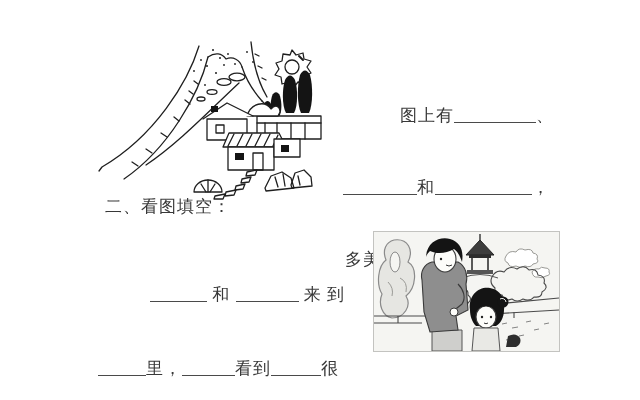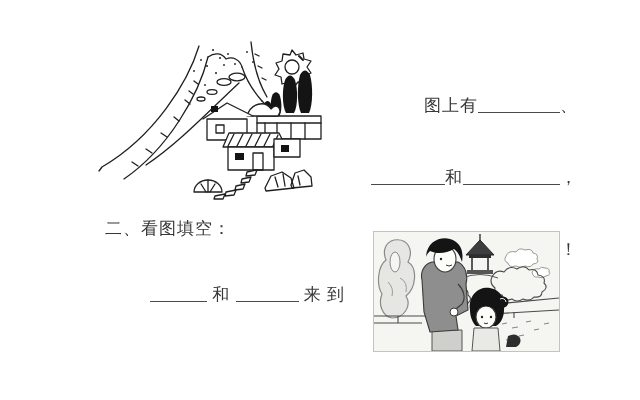--- a/index.html
+++ b/index.html
@@ -11,24 +11,24 @@
   .abs { position:absolute; }
   .zh { font-size:17px; letter-spacing:1px; white-space:pre; }
   .line { display:block; }
   .tr-line { line-height:32px; height:32px; }
   .fi-line { line-height:34px; height:34px;font-family:Liberation Serif, serif; }
   .blank {
     display:inline-block; height:2px; border-bottom:1.4px solid #4a4a4a;
     margin-bottom:-2px; vertical-align:baseline;
   }
   .run { display:inline; }
-  #top-right-text { left:343px; top:50px; width:235px;text-align:right; }
+  #top-right-text { left:343px; top:60px; width:235px; }
   #top-right-text .l1 { margin-left:57px; }
   #top-right-text .l3 { margin-left:2px; }
-  #section-heading { left:105px; top:217px; height:24px; line-height:24px; }
+  #section-heading { left:105px; top:195px; height:24px; line-height:24px; }
   #fill-in-text { left:98px; top:238px; width:292px; }
   #fill-in-text .l1 { margin-left:52px; }
   #mountain-illustration { left:95px; top:40px; width:230px; height:160px; }
   #park-photo {
     left:373px; top:231px; width:187px; height:121px;
     border:1px solid #c3c3c0; box-sizing:border-box; background:#f5f5f2;
   }
   svg { display:block; }
 </style>
 </head>
@@ -148,20 +148,21 @@
   <div id="top-right-text" class="abs zh">
     <span class="line tr-line l1"><span class="run">图上有</span><span class="blank" style="width: 82px;"></span><span class="run">、</span></span>
     <span class="line tr-line l2"><span class="blank" style="width: 74px;"></span><span class="run">和</span><span class="blank" style="width: 97px;"></span><span class="run">，</span></span>
     <span class="line tr-line l3"><span class="run">多美啊！</span></span>
   </div>
 
   <div id="section-heading" class="abs zh">二、看图填空：</div>
 
   <div id="fill-in-text" class="abs zh">
     <span class="line fi-line l1"><span class="blank" style="width: 57px;"></span><span class="run"> 和 </span><span class="blank" style="width: 63px;"></span><span class="run"> 来 到</span></span>
+    <span class="line fi-line l2"><span class="blank" style="width: 48px;"></span><span class="run">里，</span><span class="blank" style="width: 53px;"></span><span class="run">看到</span><span class="blank" style="width: 50px;"></span><span class="run">很</span></span>
     
   </div>
 
   <div id="park-photo" class="abs">
     <svg width="185" height="119" viewBox="0 0 185 119">
       <rect x="0" y="0" width="185" height="119" fill="#f5f5f2"></rect>
 
       <g>
         <path d="M20,8 C34,6 40,18 34,30 C44,36 42,56 32,64 C38,74 30,86 18,86 C8,84 4,72 8,62 C2,52 4,34 12,28 C8,18 12,10 20,8 Z" fill="#e6e6e2" stroke="#8a8a8a" stroke-width="1.2"></path>
         <ellipse cx="21" cy="30" rx="5" ry="10" fill="#f5f5f2" stroke="#8a8a8a"></ellipse>

